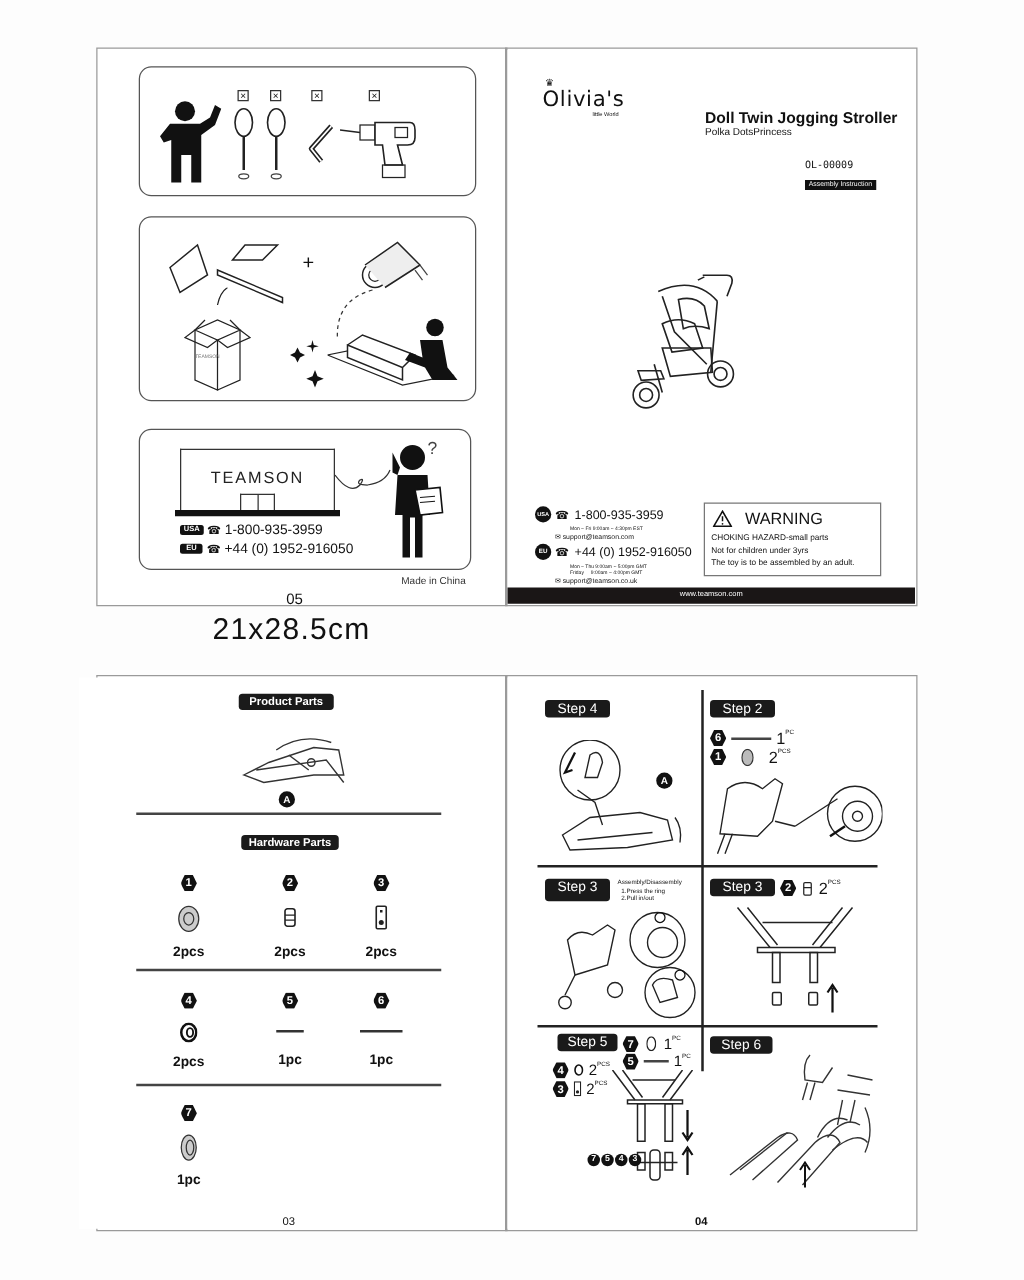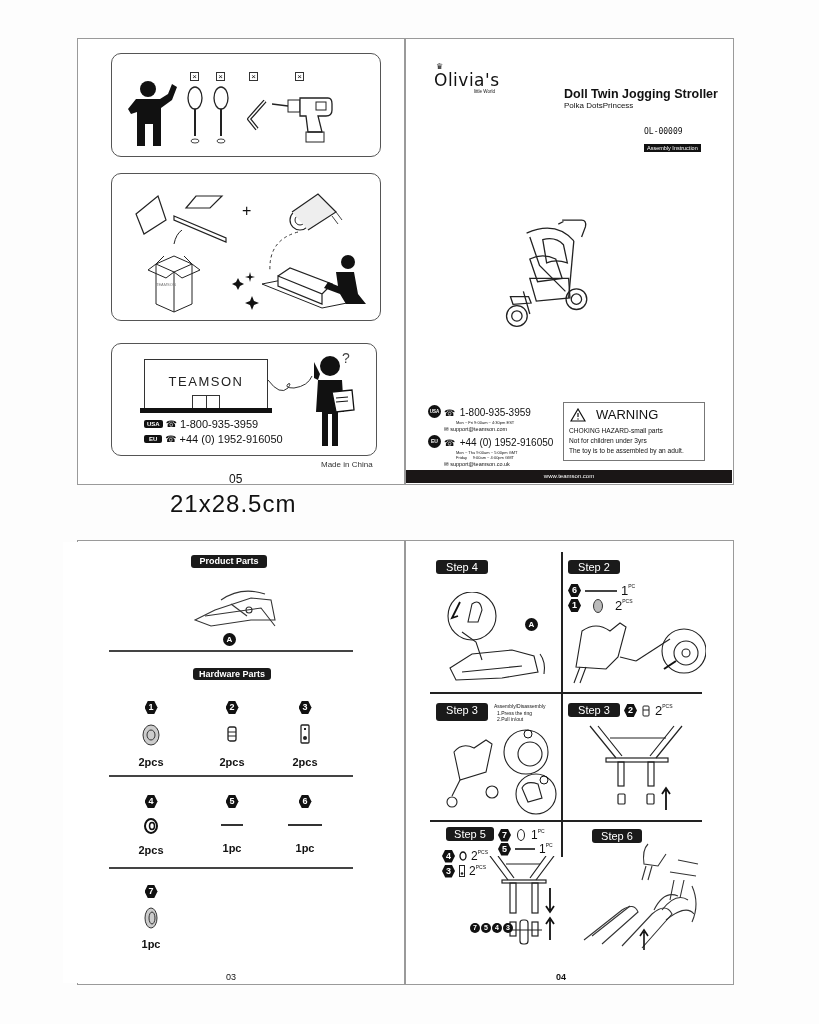--- a/index.html
+++ b/index.html
@@ -423,21 +423,21 @@
     <path d="M62 54 V32 M58 50 L62 56 L66 50" fill="none" stroke="#111" stroke-width="1.8"></path>
     <path d="M62 84 V64 M58 68 L62 62 L66 68" fill="none" stroke="#111" stroke-width="1.8"></path>
   </svg>
   <div class="abs" style="left:64px; top:381px; display:flex; gap:1px;">
     <span class="circ" style="width:10px; height:10px; line-height:10px; font-size:7px;">7</span>
     <span class="circ" style="width:10px; height:10px; line-height:10px; font-size:7px;">5</span>
     <span class="circ" style="width:10px; height:10px; line-height:10px; font-size:7px;">4</span>
     <span class="circ" style="width:10px; height:10px; line-height:10px; font-size:7px;">3</span>
   </div>
 
-  <div class="pill" style="left:162px; top:287px; width:50px; height:14px; font-size:11px; line-height:14px; font-weight:normal;margin-left:24px;">Step 6</div>
+  <div class="pill" style="left:162px; top:287px; width:50px; height:14px; font-size:11px; line-height:14px; font-weight:normal;">Step 6</div>
   <svg class="abs" style="left:176px; top:298px;" width="120" height="112" viewBox="0 0 120 112">
     <g fill="none" stroke="#333" stroke-width="1.1">
       <path d="M66 4 Q60 10 62 24 L76 26 L84 14"></path>
       <path d="M64 26 L60 40 M70 26 L66 40"></path>
       <path d="M96 20 L116 24 M88 32 L114 36"></path>
       <path d="M92 40 L88 60 M102 40 L98 58"></path>
       <path d="M2 100 L40 70 Q52 62 56 72 L20 104"></path>
       <path d="M10 96 L48 66"></path>
       <path d="M40 106 L70 74 Q84 62 90 74 L60 108"></path>
       <path d="M72 70 Q82 50 96 56 M80 70 Q94 52 106 60 M84 80 Q104 64 112 74"></path>

